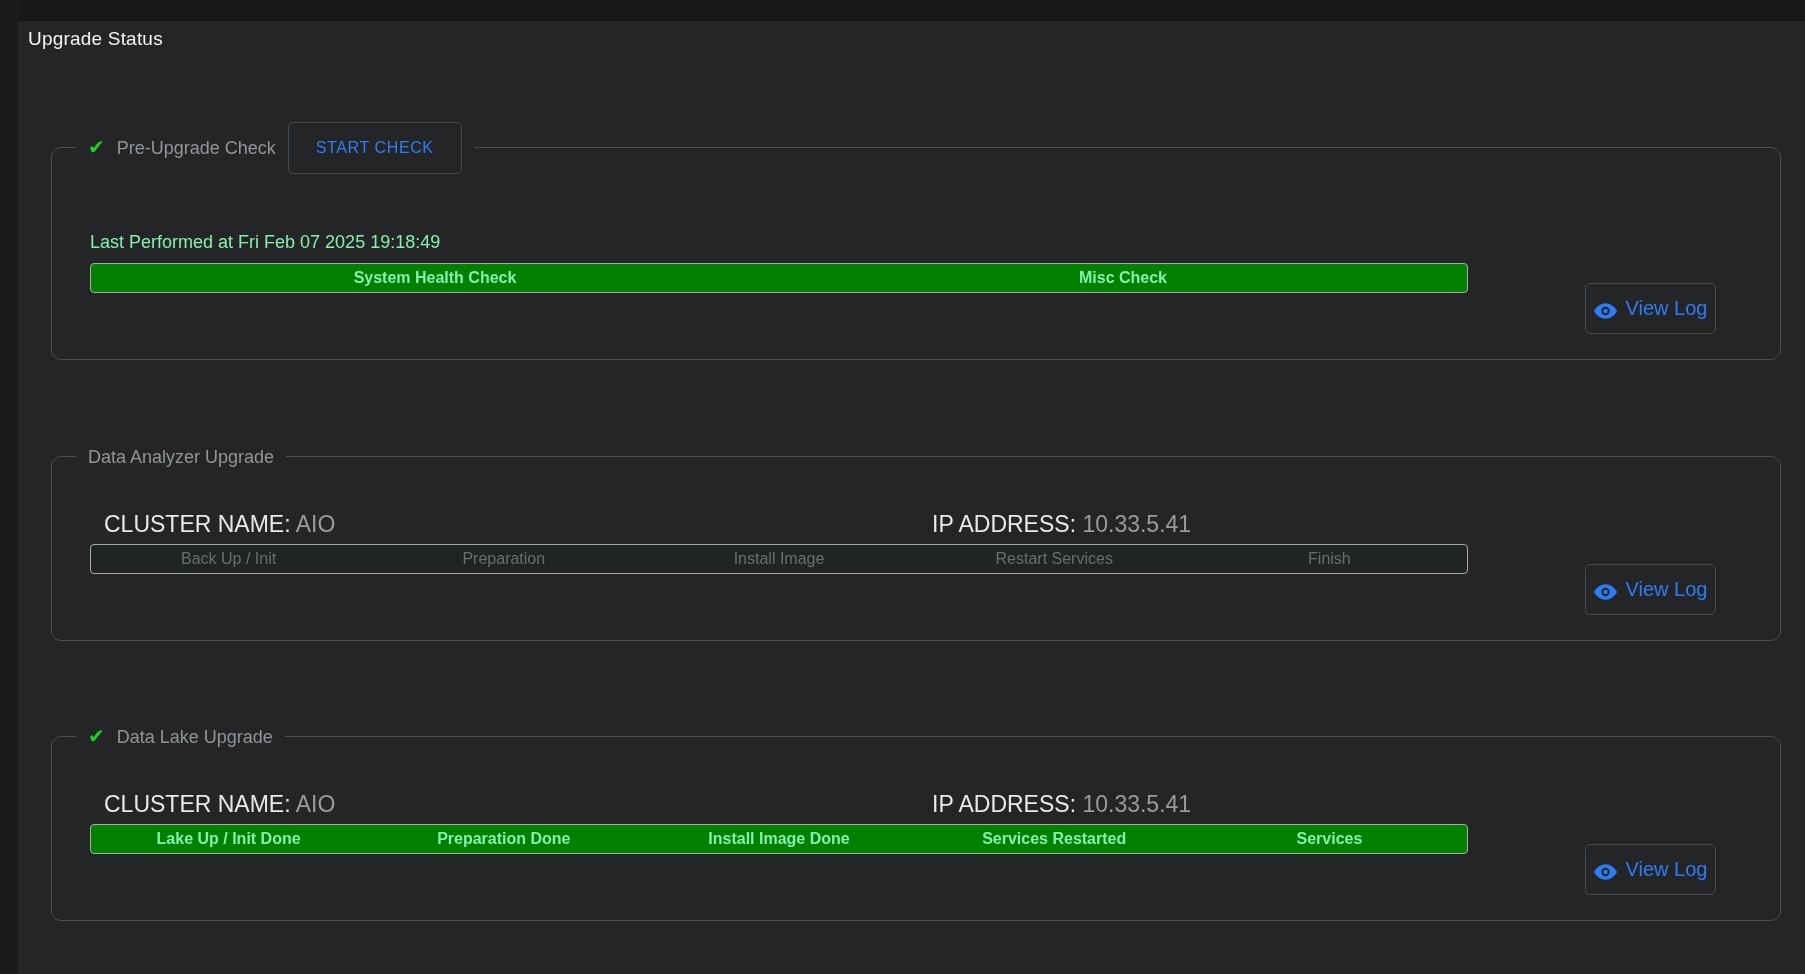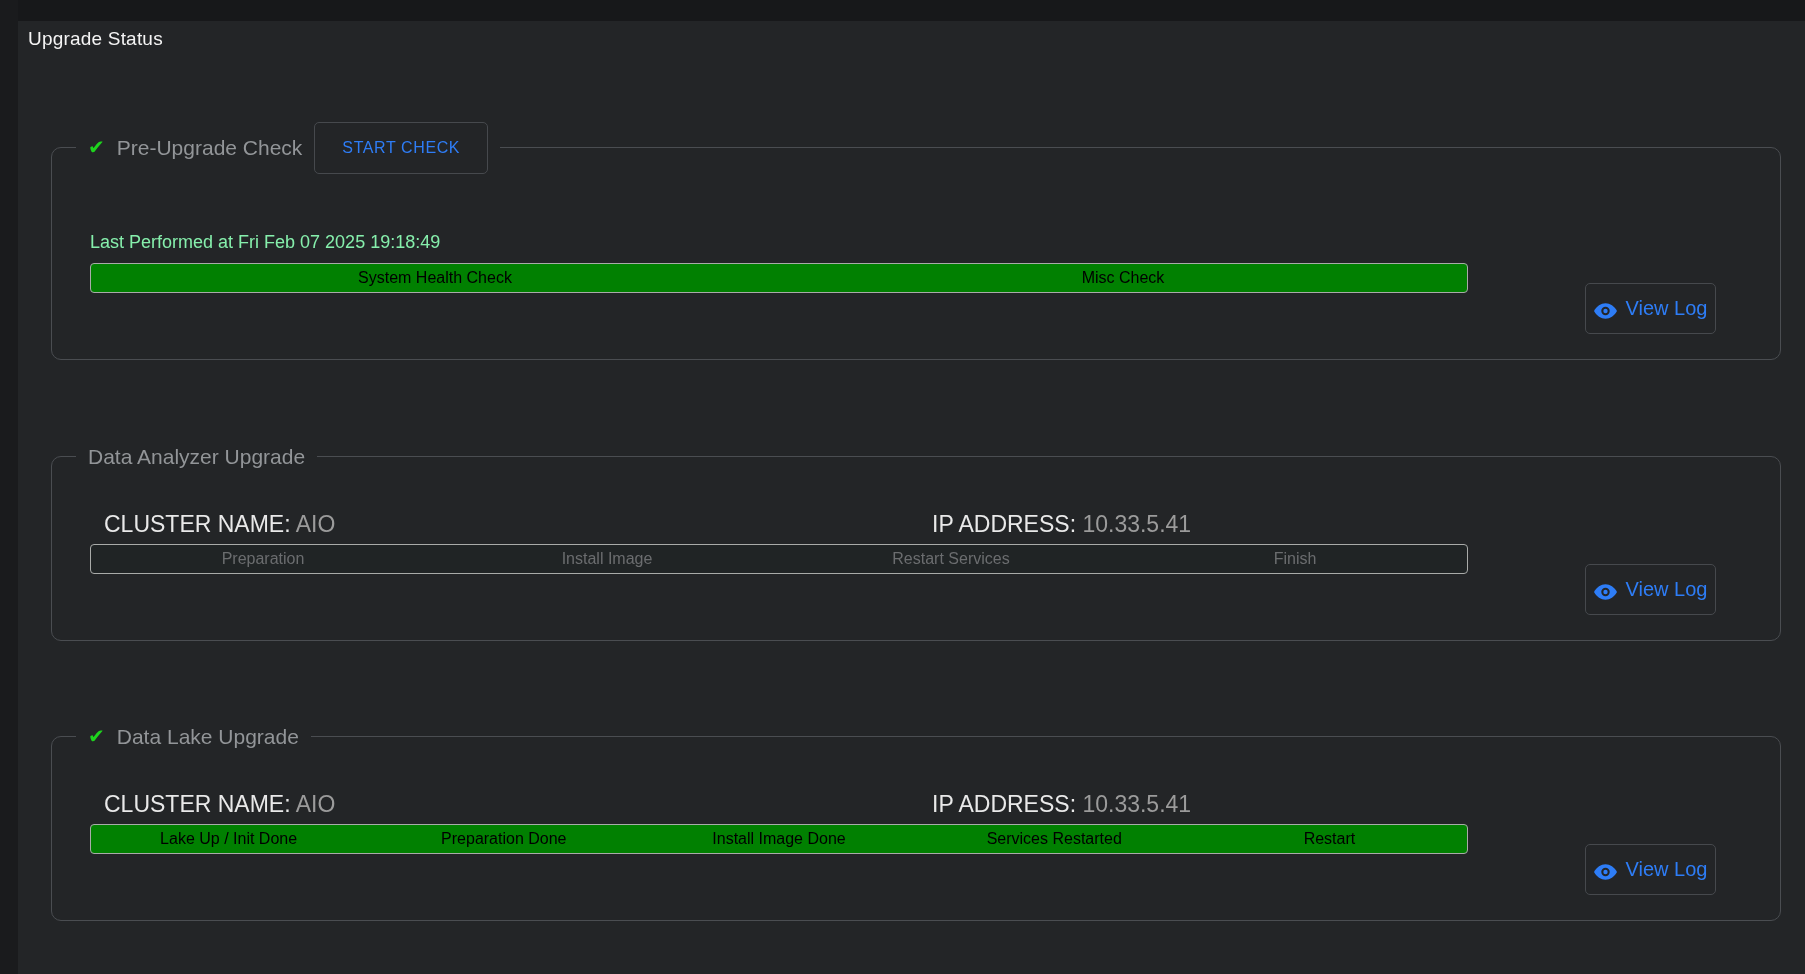--- a/index.html
+++ b/index.html
@@ -16,21 +16,21 @@
     color:#f4f4f4;font-size:19px;letter-spacing:.2px;
   }
   .panel{
     position:absolute;left:51px;width:1730px;box-sizing:border-box;
     border:1px solid #4a4d51;border-radius:10px;background:transparent;
   }
   .panel-legend{
     position:absolute;left:24px;display:flex;align-items:center;gap:12px;
     background:#232527;padding:0 12px;white-space:nowrap;
   }
-  .legend-title{color:#929598;font-size:21px;}
+  .legend-title{color:#929598;font-size:18px;}
   .check-icon{color:#1ed31e;font-size:20px;line-height:1;transform:translateY(-1px);}
   .btn{
     display:inline-flex;align-items:center;justify-content:center;gap:9px;
     box-sizing:border-box;background:transparent;cursor:pointer;
     border:1px solid #46494d;border-radius:5px;color:#2e7df6;
   }
   .btn-start{height:52px;padding:0 27px;font-size:16px;letter-spacing:.6px;}
   .btn-viewlog{position:absolute;left:1533px;width:131px;height:51px;font-size:20px;margin-top:20px;}
   .eye-icon{display:inline-block;width:23px;height:16px;}
   .timestamp{position:absolute;left:38px;top:84px;color:#86efac;font-size:18px;}
@@ -42,21 +42,21 @@
     position:absolute;left:38px;width:1378px;height:30px;box-sizing:border-box;
     border:1px solid #a9aba9;border-radius:4px;
     display:flex;align-items:center;
   }
   .stepbar.done{background:#018001;}
   .stepbar.pending{background:#202425;}
   .step{
     flex:1 1 0;text-align:center;font-size:16px;line-height:28px;
     white-space:nowrap;overflow:hidden;
   }
-  .stepbar.done .step{color:#000000;}
+  .stepbar.done .step{color:#86efac;font-weight:bold;}
   .stepbar.pending .step{color:#6b6d6f;}
   
   #panel-precheck{top:147px;height:213px;}
   #panel-precheck .panel-legend{top:-26px;height:52px;}
   #panel-precheck .stepbar{top:115px;}
   #panel-precheck .btn-viewlog{top:115px;}
   #panel-analyzer{top:456px;height:185px;padding-left:17px;}
   #panel-analyzer .panel-legend{top:-12px;height:24px;}
   #panel-analyzer .stepbar{top:87px;}
   #panel-analyzer .btn-viewlog{top:87px;}
@@ -104,20 +104,21 @@
     <span class="cluster-cell">
       <span>CLUSTER NAME:</span>
       <span class="muted-val">AIO</span>
     </span>
     <span class="ip-cell">
       <span>IP ADDRESS:</span>
       <span class="muted-val">10.33.5.41</span>
     </span>
   </div>
   <div class="stepbar pending">
+    <div class="step">Back Up / Init</div>
     <div class="step">Preparation</div>
     <div class="step">Install Image</div>
     <div class="step">Restart Services</div>
     <div class="step">Finish</div>
   </div>
   <button class="btn btn-viewlog">
     <span class="eye-icon">
       <svg viewBox="0 0 24 16" width="23" height="16">
         <path d="M12 0C7.2 0 2.8 3 0 8c2.8 5 7.2 8 12 8s9.2-3 12-8c-2.8-5-7.2-8-12-8z" fill="#2e7df6"></path>
         <circle cx="12" cy="8" r="4.4" fill="#232527"></circle>
@@ -141,21 +142,21 @@
     <span class="ip-cell">
       <span>IP ADDRESS:</span>
       <span class="muted-val">10.33.5.41</span>
     </span>
   </div>
   <div class="stepbar done">
     <div class="step">Lake Up / Init Done</div>
     <div class="step">Preparation Done</div>
     <div class="step">Install Image Done</div>
     <div class="step">Services Restarted</div>
-    <div class="step">Restart</div>
+    <div class="step">Services</div>
   </div>
   <button class="btn btn-viewlog">
     <span class="eye-icon">
       <svg viewBox="0 0 24 16" width="23" height="16">
         <path d="M12 0C7.2 0 2.8 3 0 8c2.8 5 7.2 8 12 8s9.2-3 12-8c-2.8-5-7.2-8-12-8z" fill="#2e7df6"></path>
         <circle cx="12" cy="8" r="4.4" fill="#232527"></circle>
         <circle cx="12" cy="8" r="2.3" fill="#2e7df6"></circle>
       </svg>
     </span>
     <span>View Log</span>

